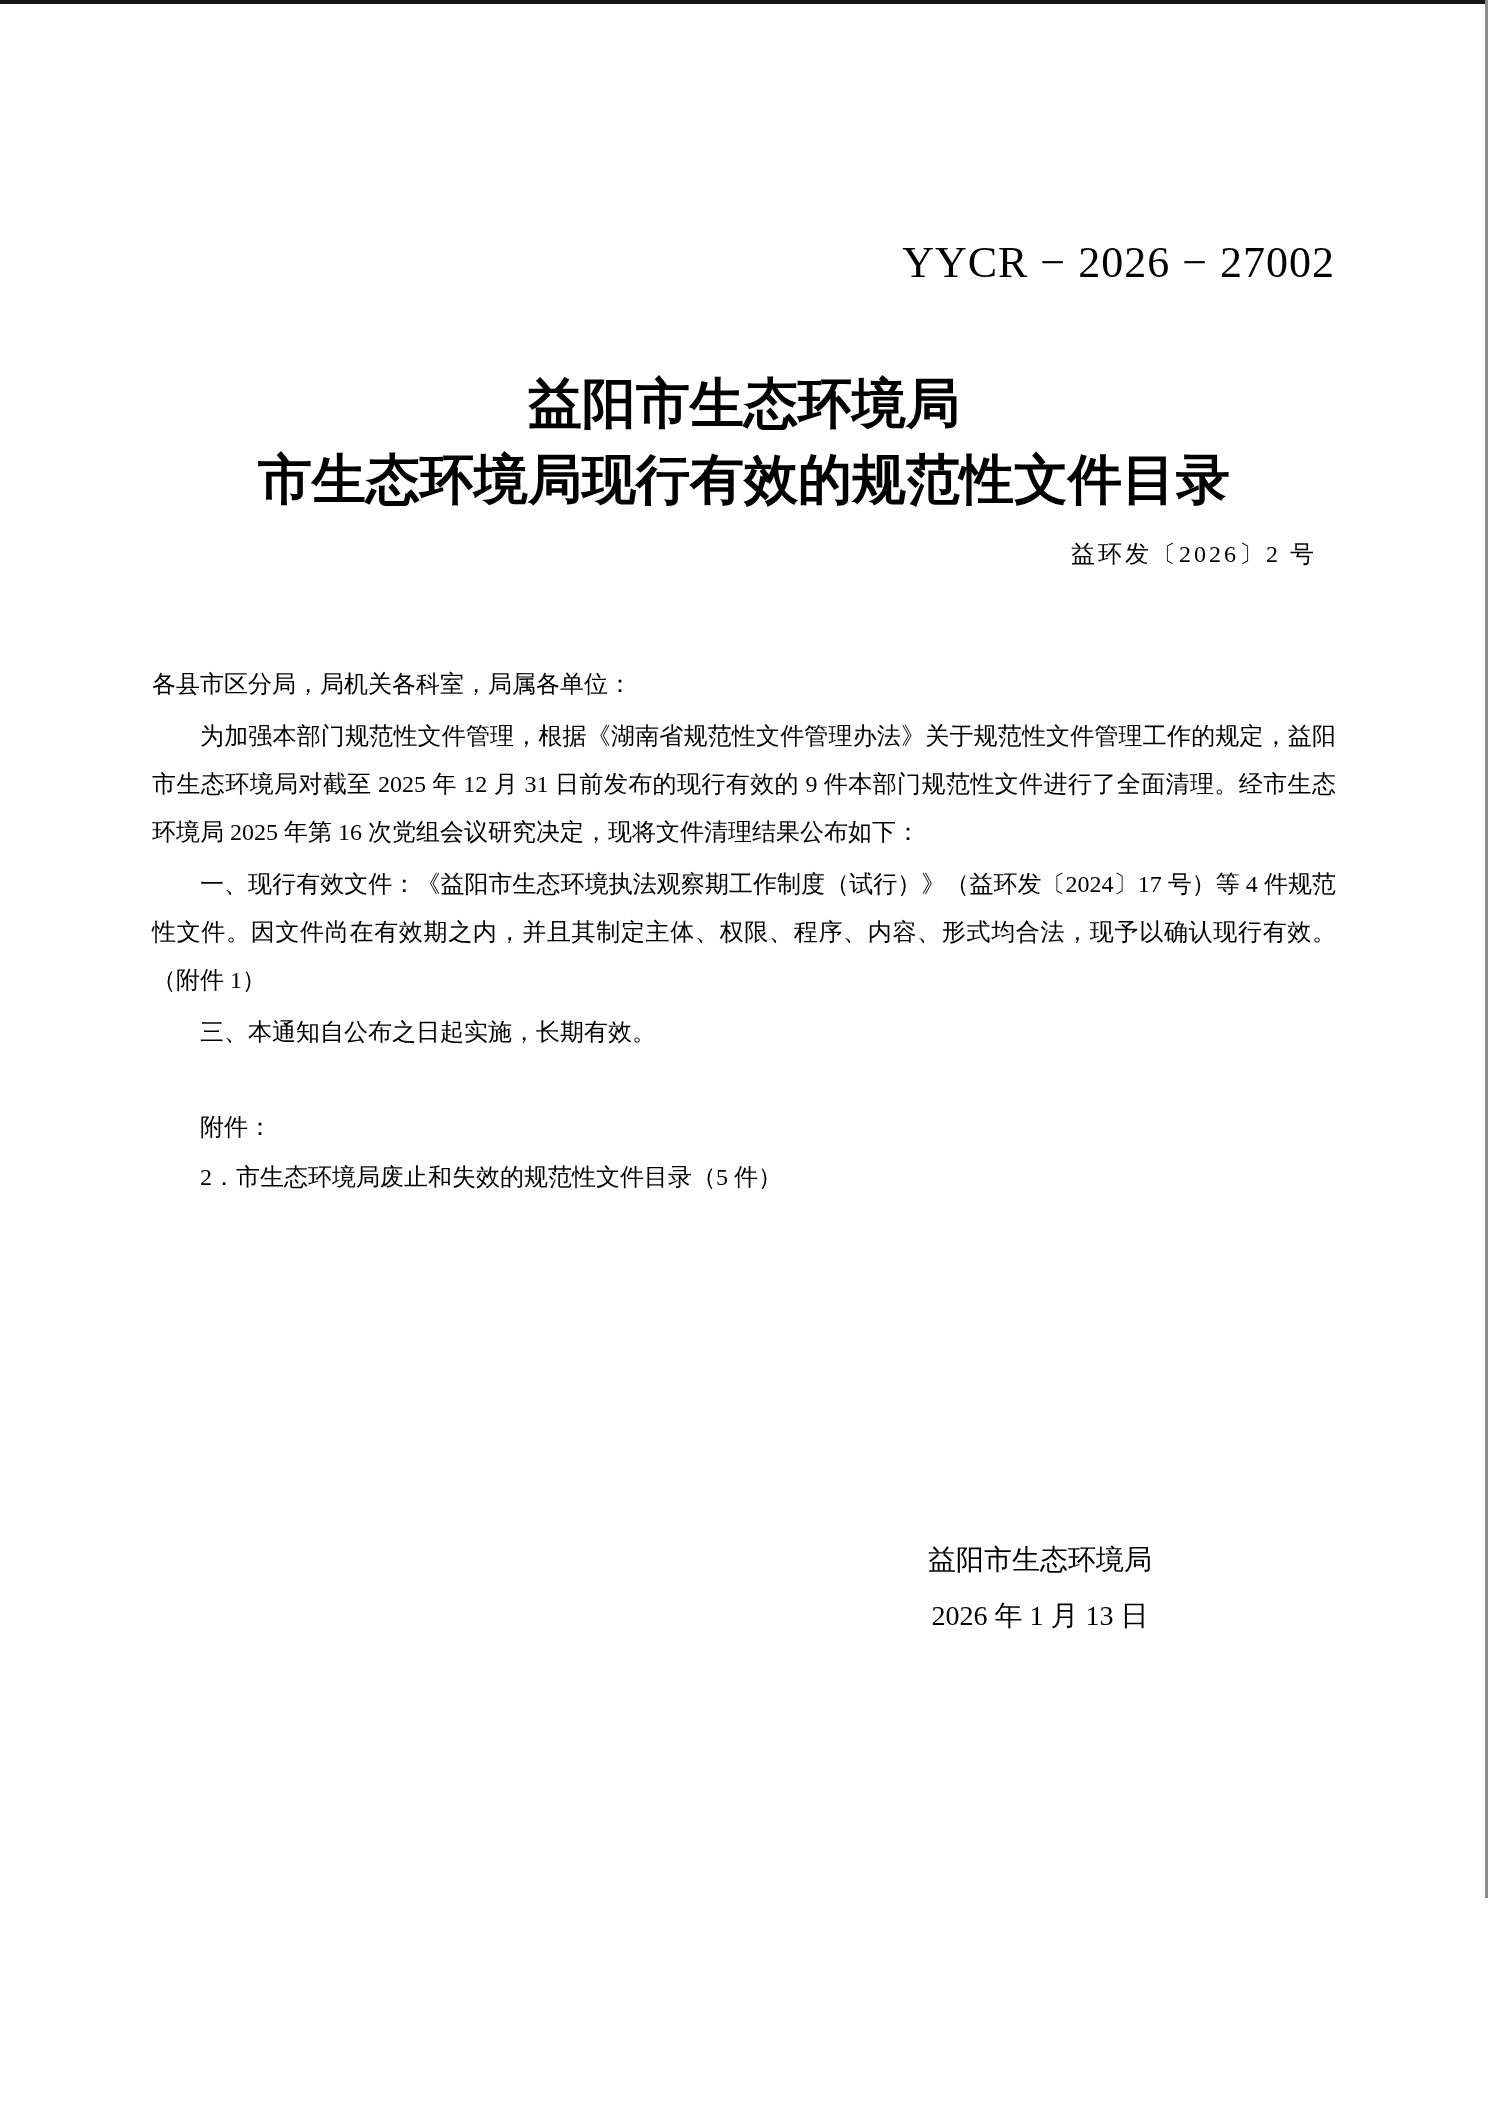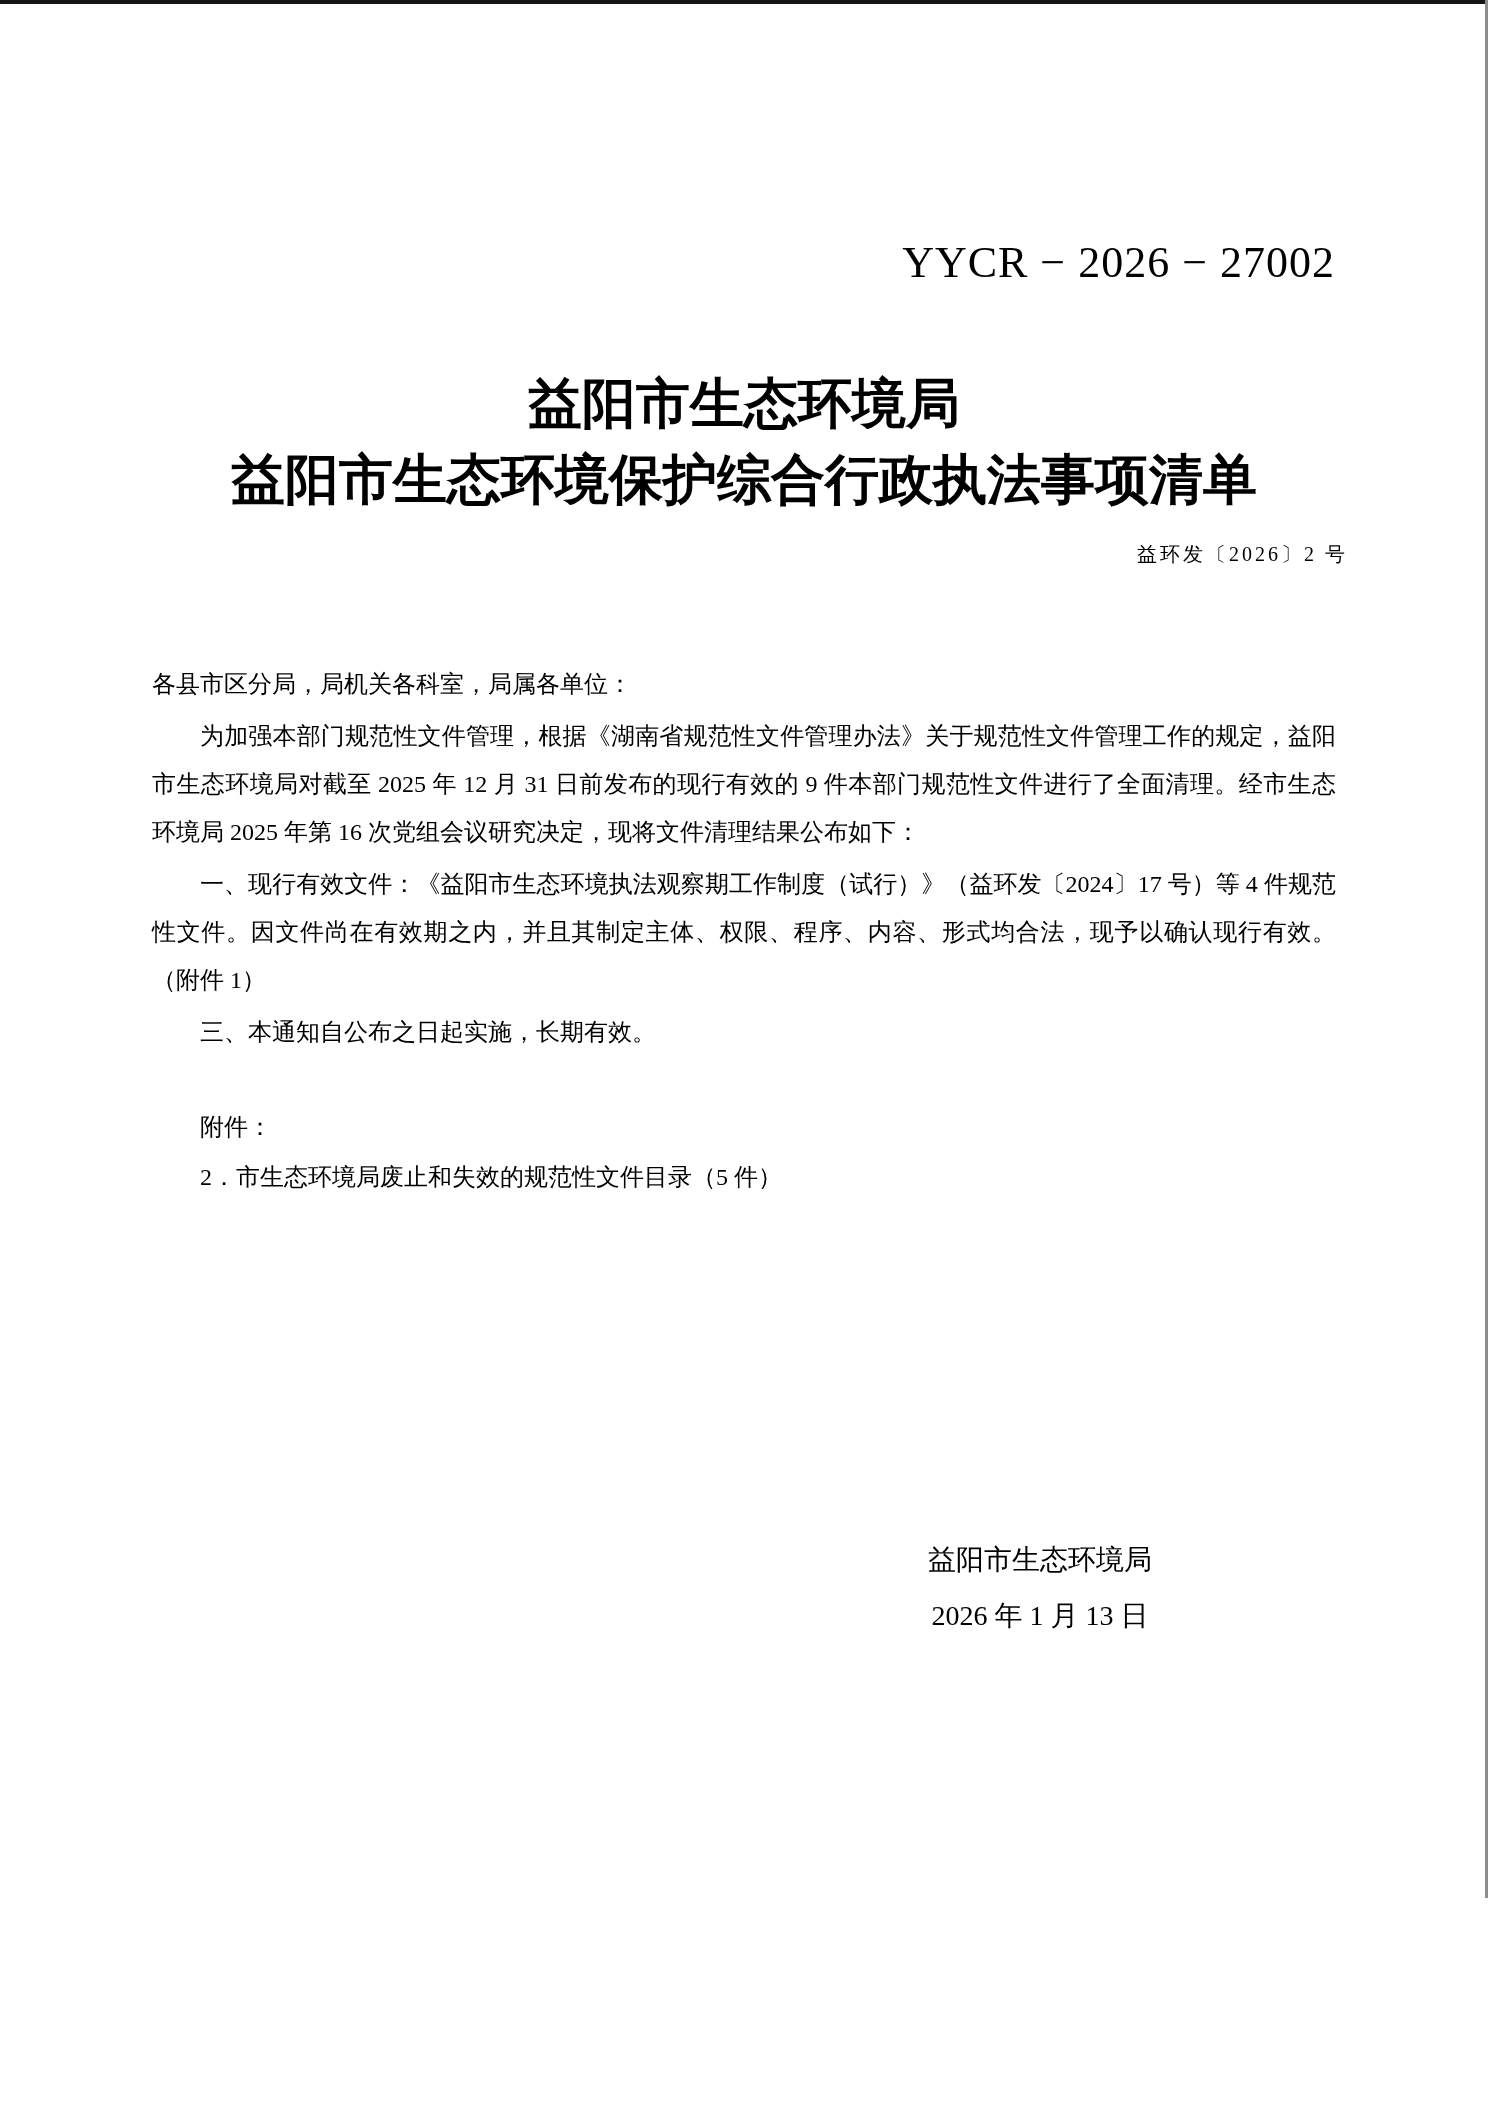--- a/index.html
+++ b/index.html
@@ -43,22 +43,22 @@
     left: 0;
     width: 100%;
     text-align: center;
     font-weight: bold;
     font-size: 54px;
     line-height: 76px;
   }
   .issue-number {
     position: absolute;
     top: 534px;
-    right: 140px;
-    font-size: 20px;
+    right: 171px;
+    font-size: 24px;
     line-height: 40px;
     letter-spacing: 3px;
     white-space: nowrap;
   }
   .body-text {
     position: absolute;
     top: 660px;
     left: 152px;
     width: 1196px;
     font-size: 24px;
@@ -96,21 +96,21 @@
 
 <div class="page">
 
   <div class="scan-edge-top"></div>
   <div class="scan-edge-right"></div>
 
   <div class="doc-code">YYCR − 2026 − 27002</div>
 
   <div class="doc-title">
     <div>益阳市生态环境局</div>
-    <div>益阳市生态环境保护综合行政执法事项清单</div>
+    <div>市生态环境局现行有效的规范性文件目录</div>
   </div>
 
   <div class="issue-number">益环发〔2026〕2 号</div>
 
   <div class="body-text">
     <p class="salutation">各县市区分局，局机关各科室，局属各单位：</p>
     <p>为加强本部门规范性文件管理，根据《湖南省规范性文件管理办法》关于规范性文件管理工作的规定，益阳市生态环境局对截至 2025 年 12 月 31 日前发布的现行有效的 9 件本部门规范性文件进行了全面清理。经市生态环境局 2025 年第 16 次党组会议研究决定，现将文件清理结果公布如下：</p>
     <p>一、现行有效文件：《益阳市生态环境执法观察期工作制度（试行）》（益环发〔2024〕17 号）等 4 件规范性文件。因文件尚在有效期之内，并且其制定主体、权限、程序、内容、形式均合法，现予以确认现行有效。（附件 1）</p>
     <p>三、本通知自公布之日起实施，长期有效。</p>
 

